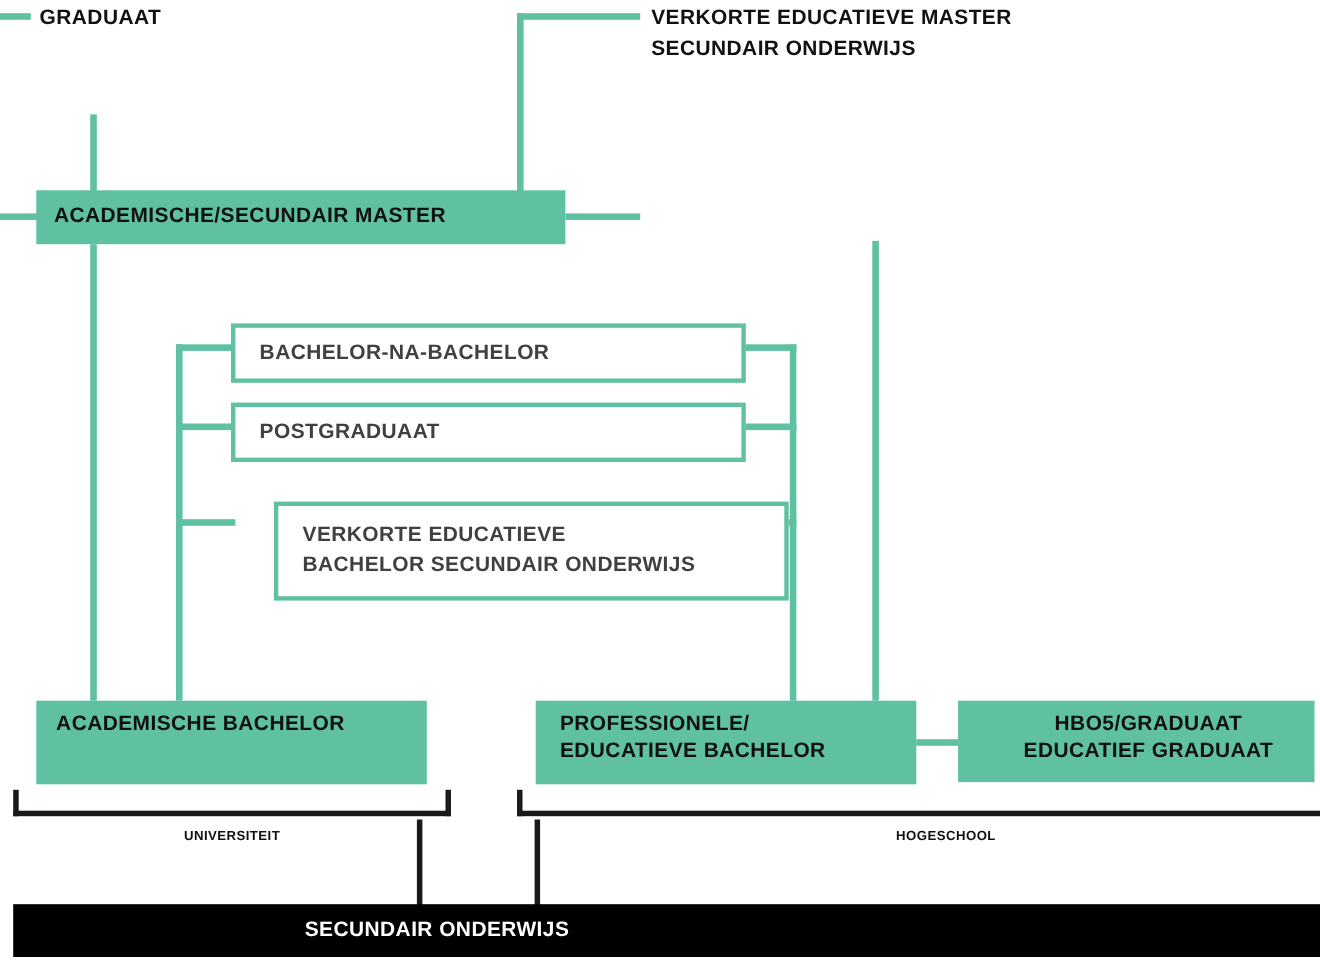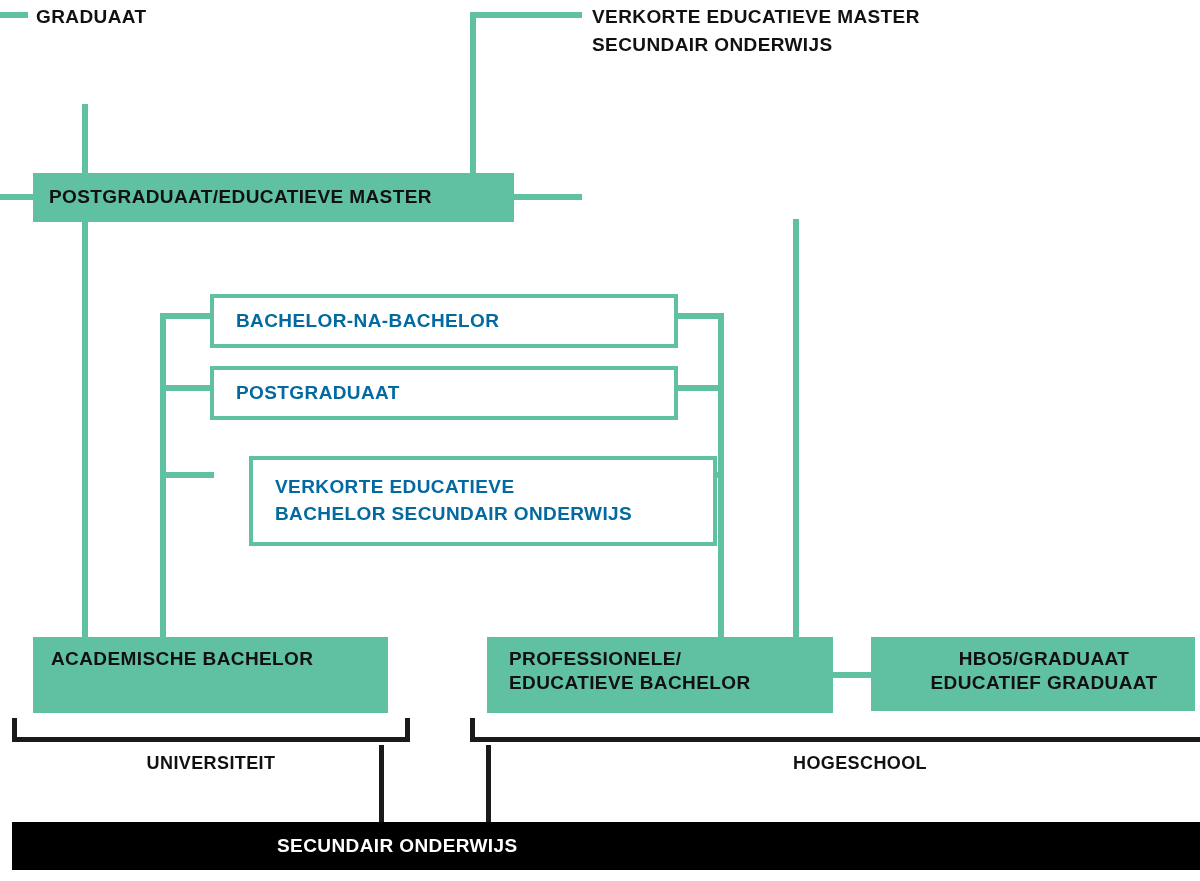--- a/index.html
+++ b/index.html
@@ -28,21 +28,21 @@
     justify-content: center;
     white-space: pre-line;
     line-height: 1.28;
   }
   .box.topalign {
     justify-content: flex-start;
   }
   .obox {
     position: absolute;
     background: #ffffff;
-    color: #0369a1;
+    color: #404040;
     font-weight: bold;
     font-size: 19px;
     letter-spacing: 0.4px;
     box-sizing: border-box;
     border: 4px solid #5FC0A2;
     display: flex;
     flex-direction: column;
     justify-content: center;
     white-space: pre-line;
     line-height: 1.42;
@@ -63,21 +63,21 @@
     font-weight: bold;
     font-size: 19px;
     letter-spacing: 0.4px;
     white-space: pre-line;
     line-height: 1.45;
   }
   .caption {
     position: absolute;
     color: #111111;
     font-weight: bold;
-    font-size: 18px;
+    font-size: 12px;
     letter-spacing: 0.4px;
     text-align: center;
   }
   .gln {
     position: absolute;
     background: #5FC0A2;
   }
   .kln {
     position: absolute;
     background: #1a1a1a;
@@ -94,21 +94,21 @@
   <div class="gln" style="left:82px; top:104px; width:6px; height:70px;"></div>
 
   <div class="plain" style="left:592px; top:3px;">VERKORTE EDUCATIEVE MASTER
 SECUNDAIR ONDERWIJS</div>
   <div class="gln" style="left:470px; top:12px; width:112px; height:6px;"></div>
   <div class="gln" style="left:470px; top:12px; width:6px; height:164px;"></div>
 
   <div class="gln" style="left:0px; top:194px; width:34px; height:6px;"></div>
 
   <div class="box" style="left:33px; top:173px; width:481px; height:49px; padding-left:16px;">
-    <span>POSTGRADUAAT/EDUCATIEVE MASTER</span>
+    <span>ACADEMISCHE/SECUNDAIR MASTER</span>
   </div>
 
   <div class="gln" style="left:514px; top:194px; width:68px; height:6px;"></div>
 
 
   <div class="gln" style="left:82px; top:222px; width:6px; height:415px;"></div>
 
   <div class="gln" style="left:793px; top:219px; width:6px; height:418px;"></div>
 
   <div class="gln" style="left:160px; top:313px; width:6px; height:324px;"></div>

